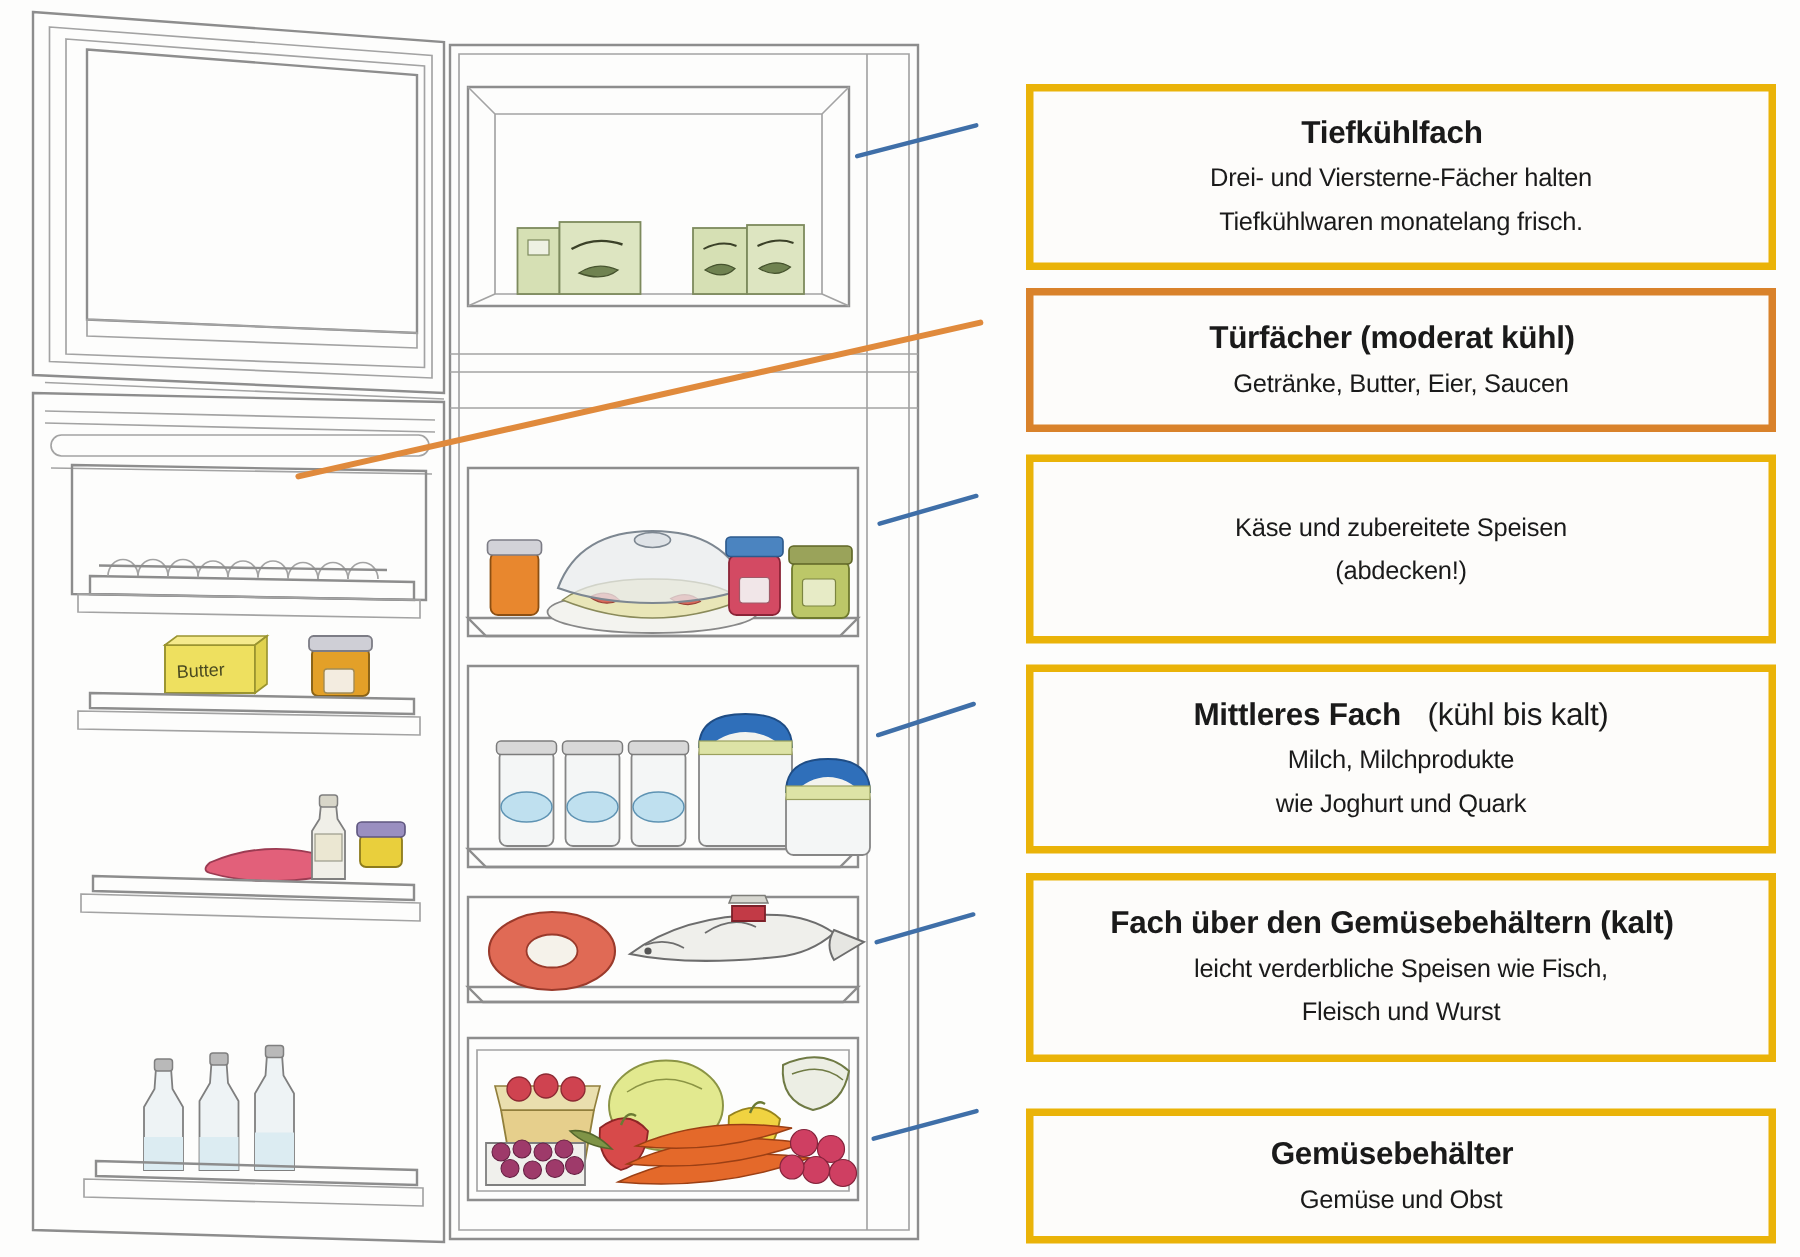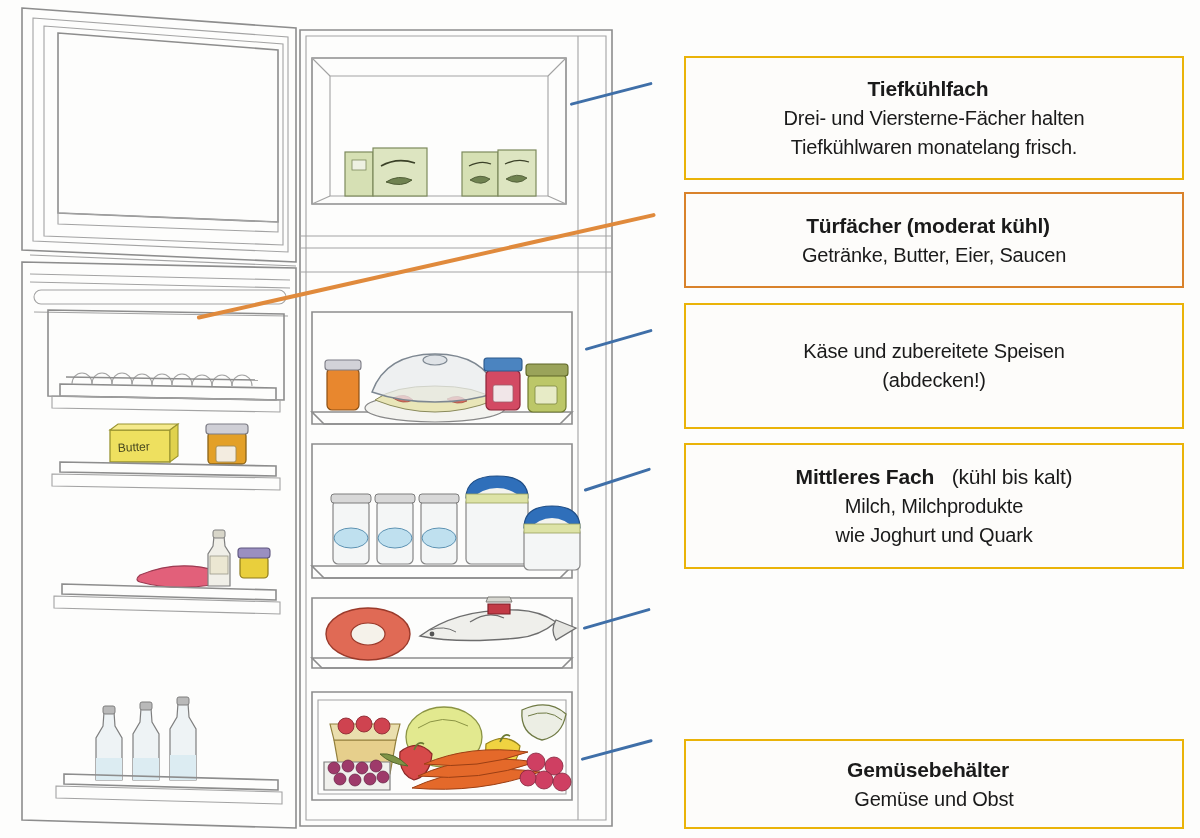--- a/index.html
+++ b/index.html
@@ -16,39 +16,39 @@
     height: 838px;
     background: #fdfdfc;
     overflow: hidden;
   }
 
   
   .label-box {
     position: absolute;
     box-sizing: border-box;
     background: #fdfcfa;
-    border: 2px solid #eab308;
+    border: 5px solid #eab308;
     display: flex;
     flex-direction: column;
     align-items: center;
     justify-content: center;
     text-align: center;
     color: #1a1a1a;
     padding: 4px 10px;
   }
   .label-box.accent-orange { border-color: #d9822b; justify-content: center; }
   .label-box .title {
     font-weight: bold;
     font-size: 21px;
     line-height: 30px;
     letter-spacing: -0.2px;
   }
   .label-box .title .regular { font-weight: normal; margin-left: 12px; }
   .label-box .line {
-    font-size: 20px;
+    font-size: 17px;
     line-height: 29px;
     letter-spacing: -0.2px;
   }
 
   
   .connector {
     position: absolute;
     transform-origin: 0 50%;
     height: 3px;
     border-radius: 2px;
@@ -360,20 +360,27 @@
   </div>
 
   <div class="label-box" style="left:684px; top:443px; width:500px; height:126px;">
     <div class="title">
       <span>Mittleres Fach</span><span class="regular"> (kühl bis kalt)</span>
     </div>
     <div class="line">Milch, Milchprodukte</div>
     <div class="line">wie Joghurt und Quark</div>
   </div>
 
+  <div class="label-box" style="left:684px; top:582px; width:500px; height:126px;">
+    <div class="title">
+      <span>Fach über den Gemüsebehältern (kalt)</span><span class="regular"></span>
+    </div>
+    <div class="line">leicht verderbliche Speisen wie Fisch,</div>
+    <div class="line">Fleisch und Wurst</div>
+  </div>
 
   <div class="label-box" style="left:684px; top:721px; width:500px; height:90px;margin-top:18px;">
     <div class="title">
       <span>Gemüsebehälter</span><span class="regular"></span>
     </div>
     <div class="line">Gemüse und Obst</div>
   </div>
 
 </div>
 

